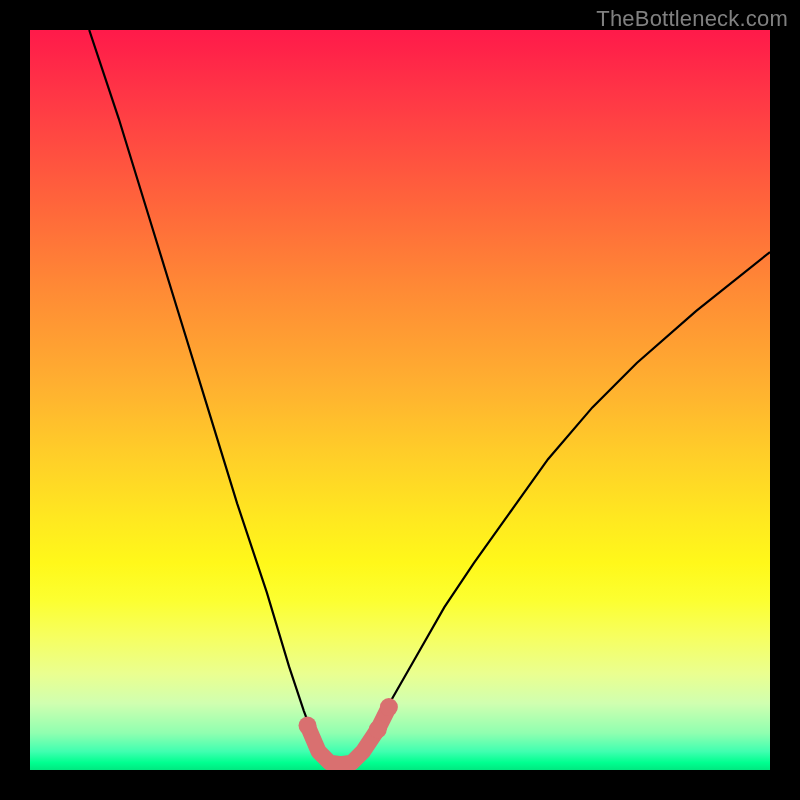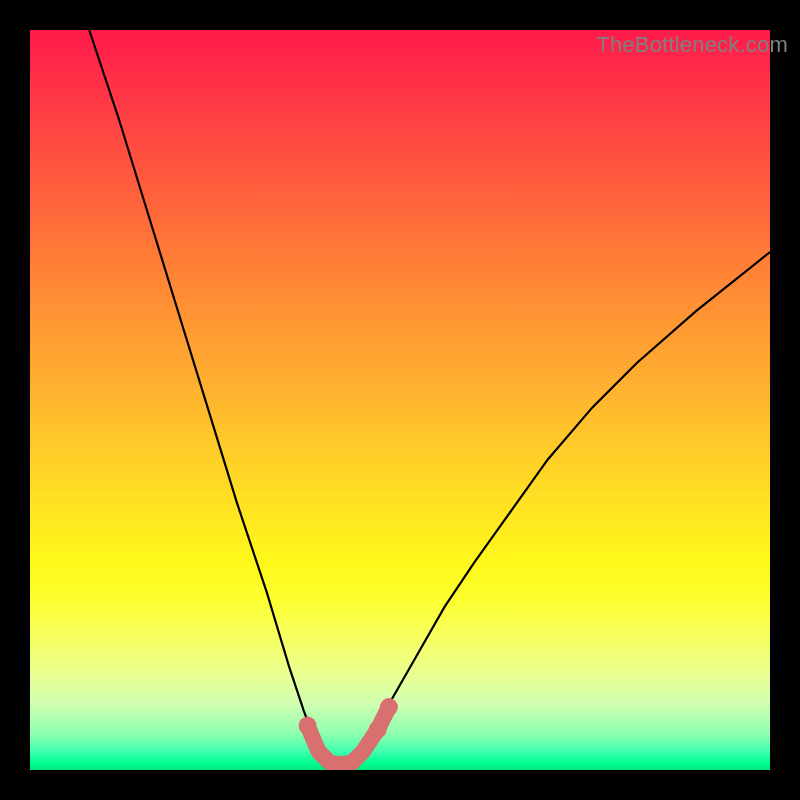--- a/index.html
+++ b/index.html
@@ -13,21 +13,20 @@
   }
   .watermark {
     position: absolute;
     top: 6px;
     right: 12px;
     color: #808080;
     font-size: 22px;
     font-weight: 500;
     letter-spacing: 0.2px;
     z-index: 10;
-    margin-top: 26px;
   }
   .plot-area {
     position: absolute;
     left: 30px;
     top: 30px;
     width: 740px;
     height: 740px;
     overflow: hidden;
   }
   .gradient-bg {

